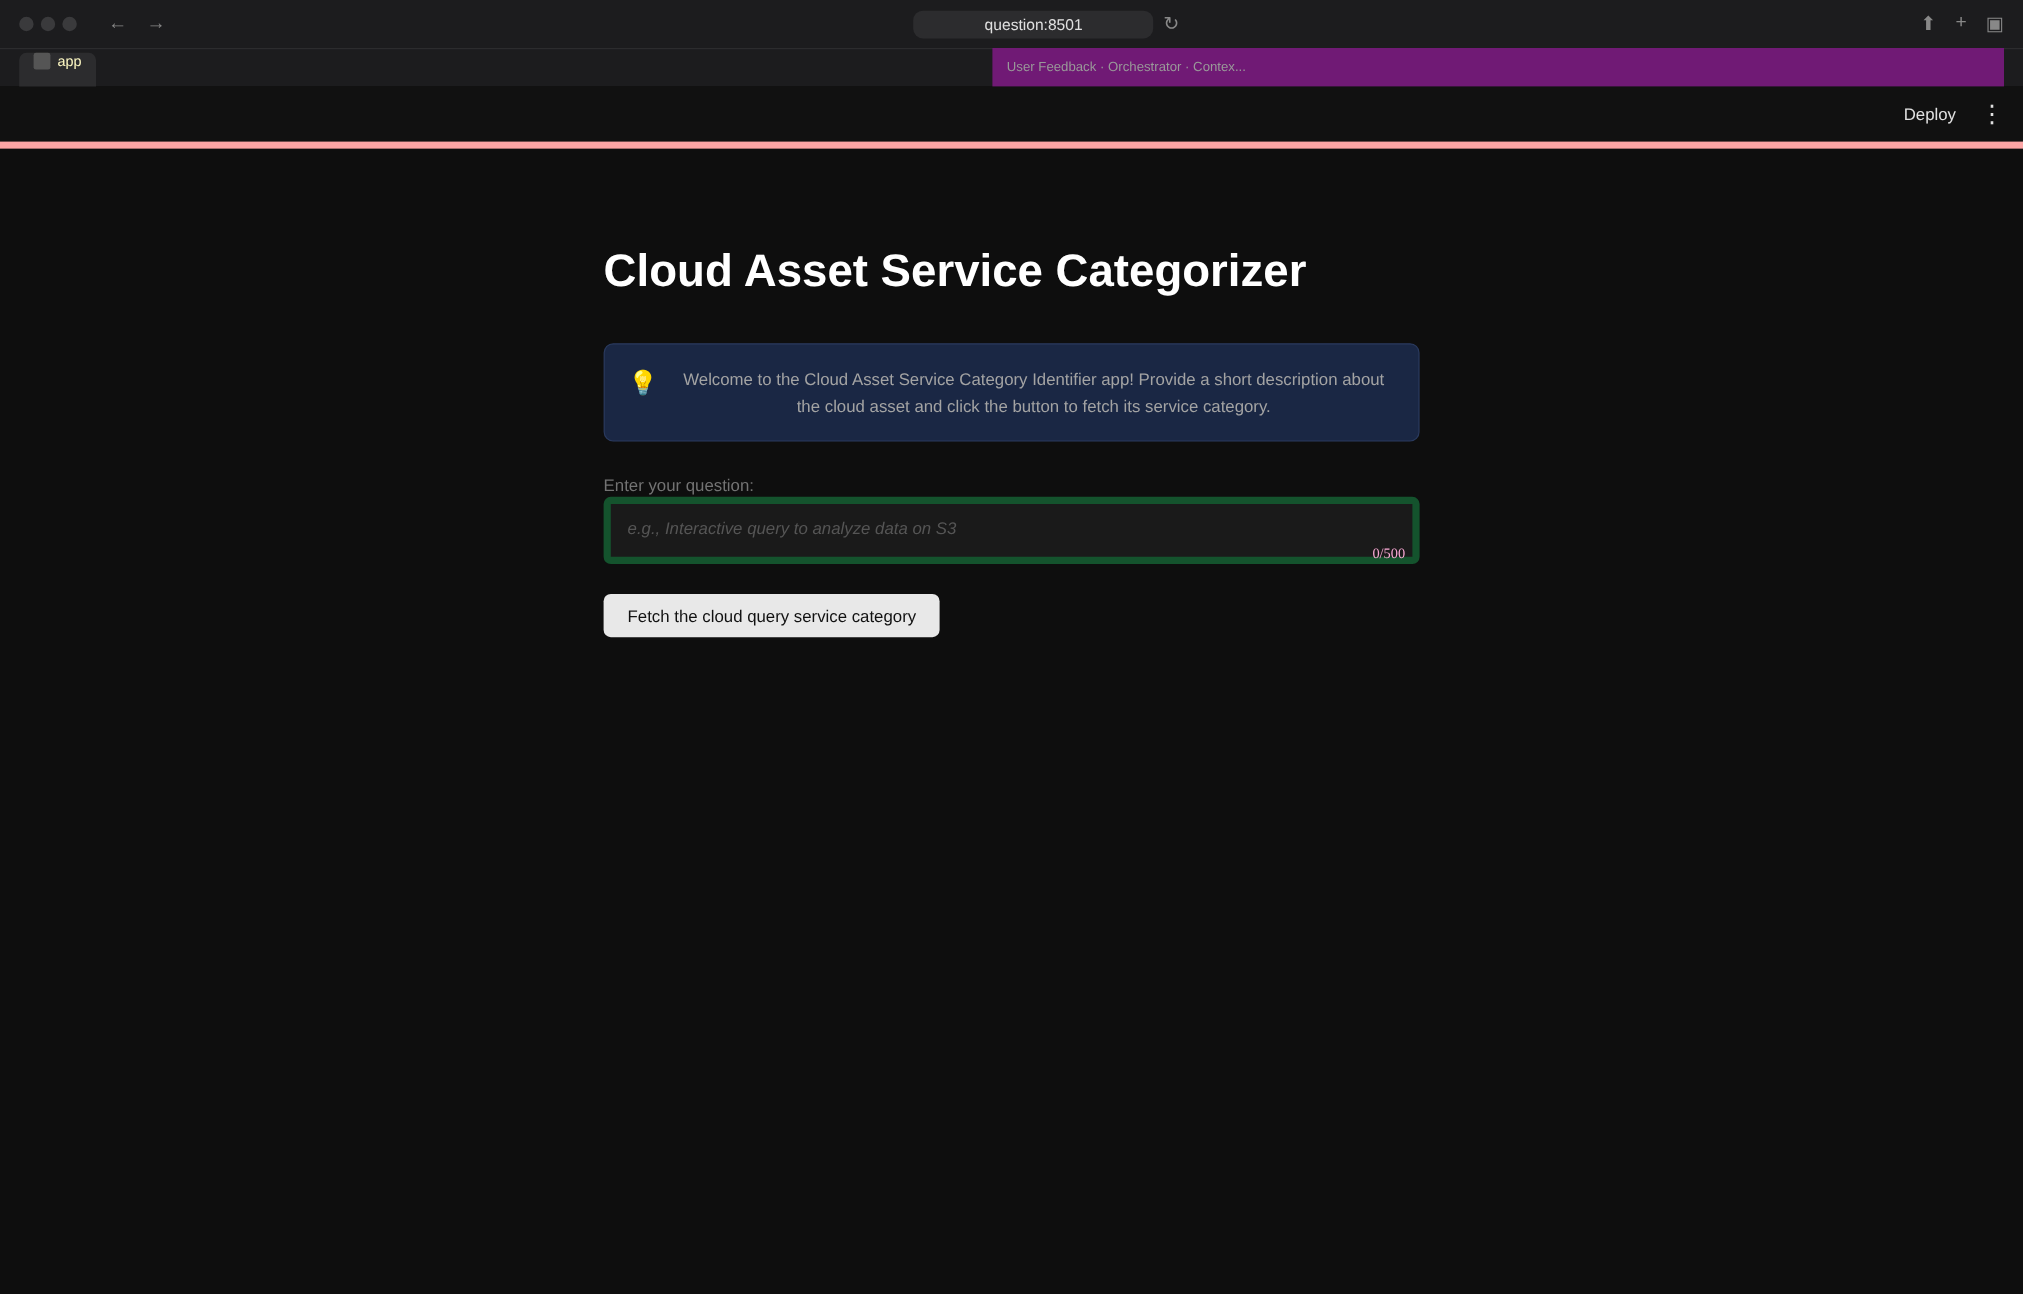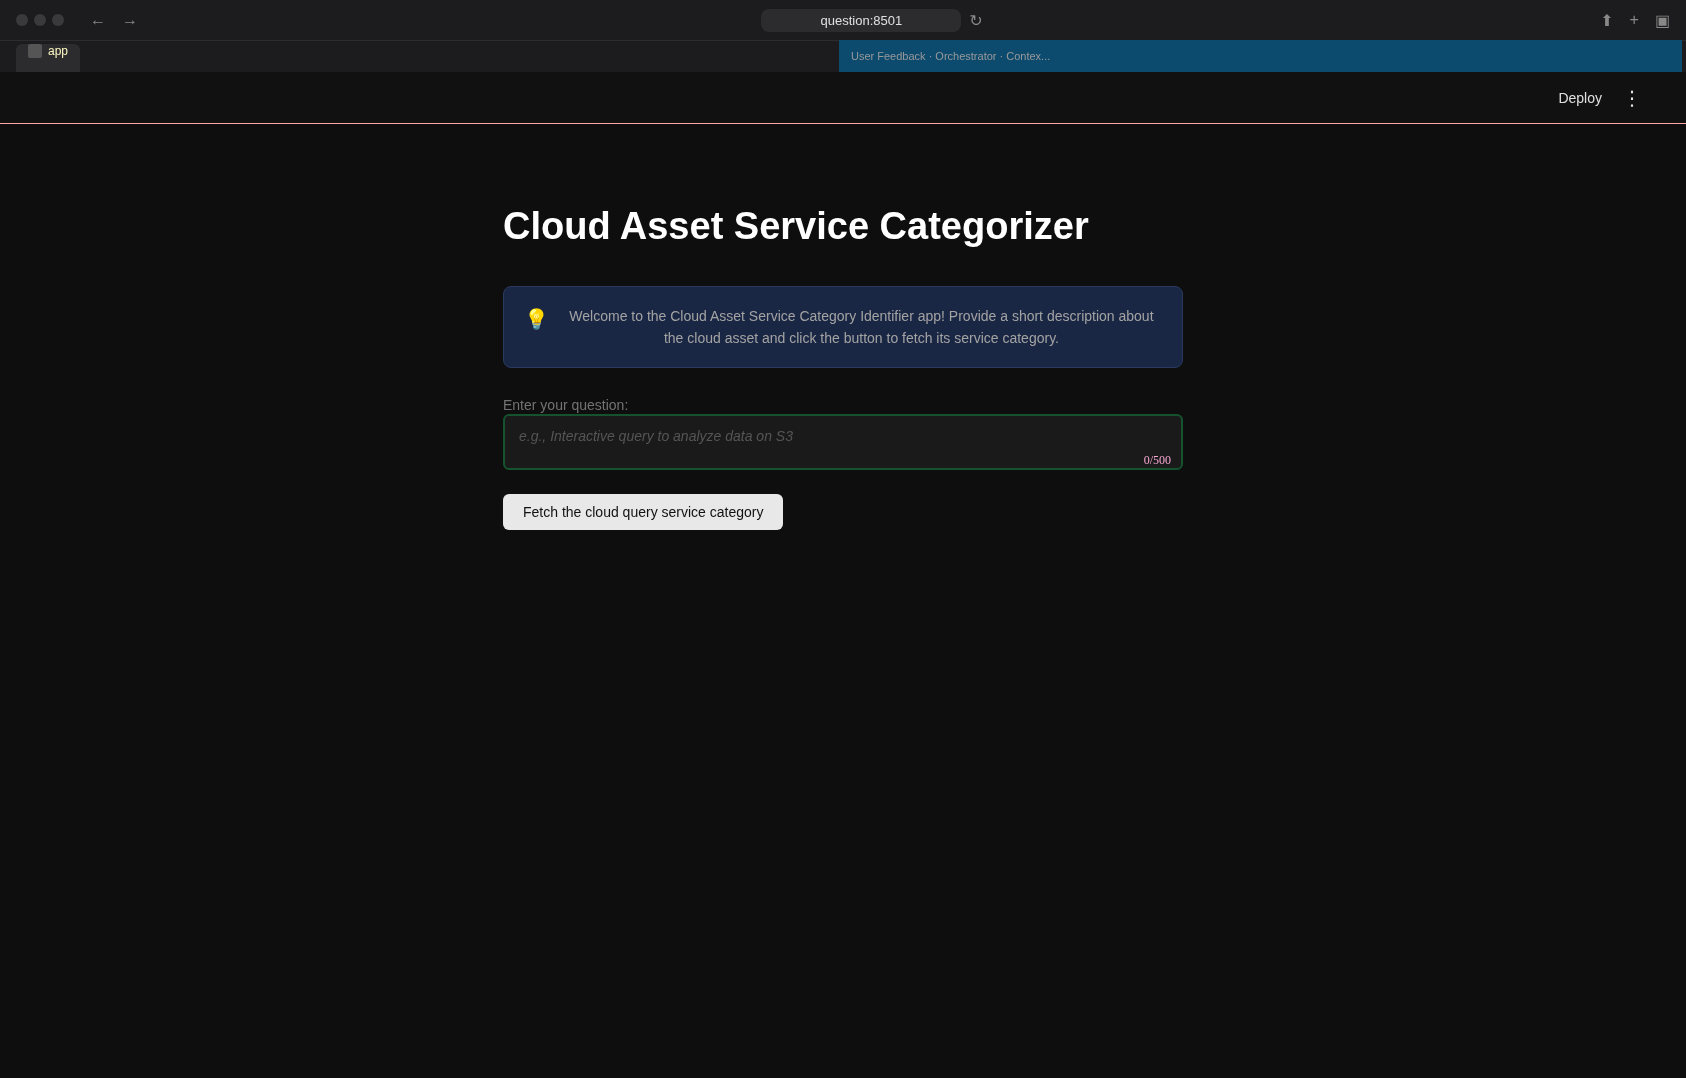--- a/index.html
+++ b/index.html
@@ -113,47 +113,47 @@
     .tab-icon {
       width: 14px;
       height: 14px;
       background: #555;
       border-radius: 2px;
     }
 
     .secondary-tab-bar {
       position: absolute;
       top: 40px;
-      right: 4px;
+      right: 16px;
       width: 50%;
       height: 32px;
       display: flex;
       align-items: center;
       padding: 0 12px;
-      background: #0c4a6e;
+      background: #701a75;
     }
 
     .secondary-tab-content {
       color: #999;
       font-size: 11px;
       white-space: nowrap;
       overflow: hidden;
       text-overflow: ellipsis;
     }
 
     
     .app-header {
       width: 100%;
       height: 52px;
       background: #111;
       display: flex;
       align-items: center;
       justify-content: flex-end;
-      padding: 0 36px;
-      border-bottom: 1px solid #fca5a5;
+      padding: 0 8px;
+      border-bottom: 6px solid #fca5a5;
     }
 
     .deploy-btn {
       background: transparent;
       border: none;
       color: #e0e0e0;
       font-size: 14px;
       cursor: pointer;
       padding: 6px 12px;
       border-radius: 4px;
@@ -223,21 +223,21 @@
     }
 
     .input-wrapper {
       position: relative;
       margin-bottom: 20px;
     }
 
     .question-input {
       width: 100%;
       background: #1a1a1a;
-      border: 2px solid #14532d;
+      border: 6px solid #14532d;
       border-radius: 6px;
       padding: 12px 14px;
       color: #888;
       font-size: 14px;
       resize: none;
       height: 56px;
       outline: none;
       font-family: inherit;
     }
 

